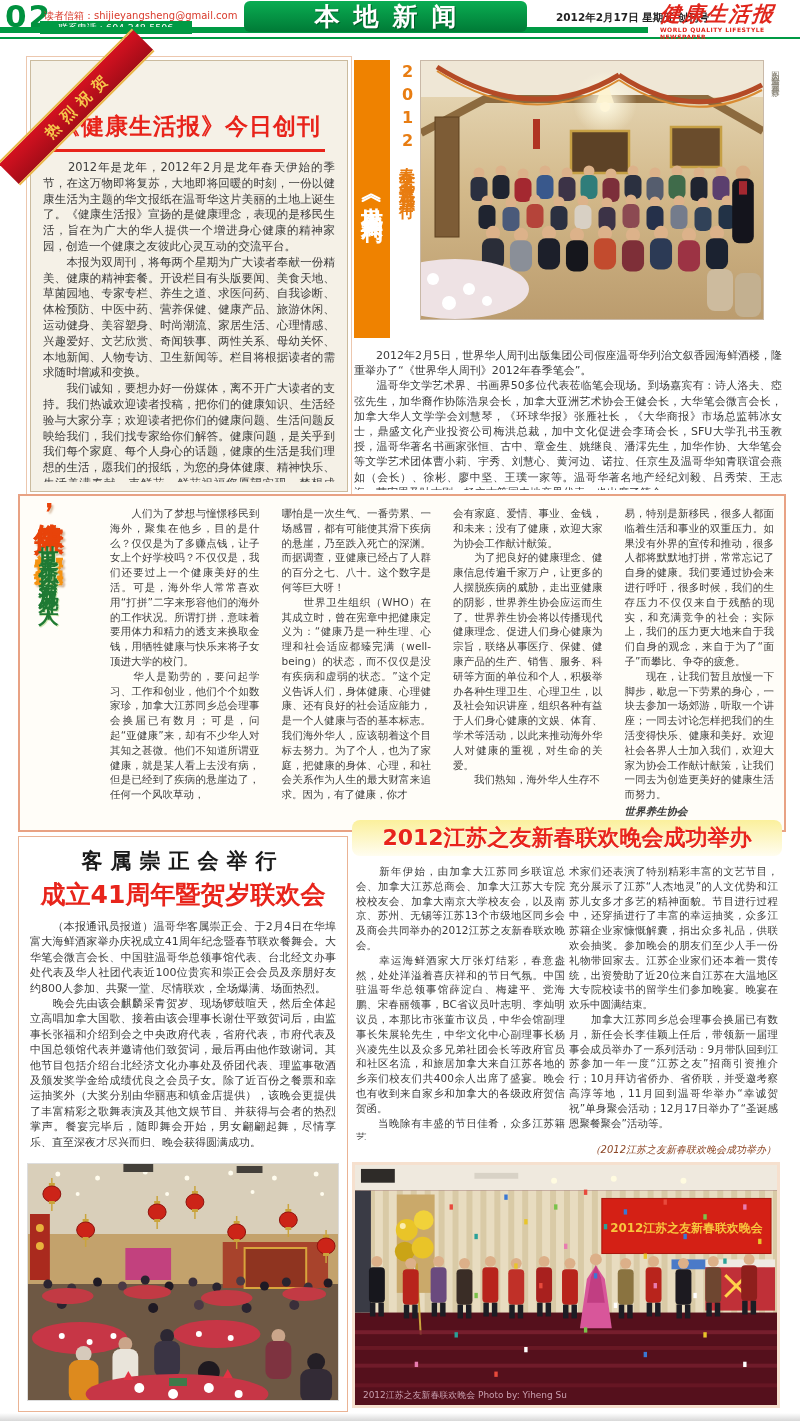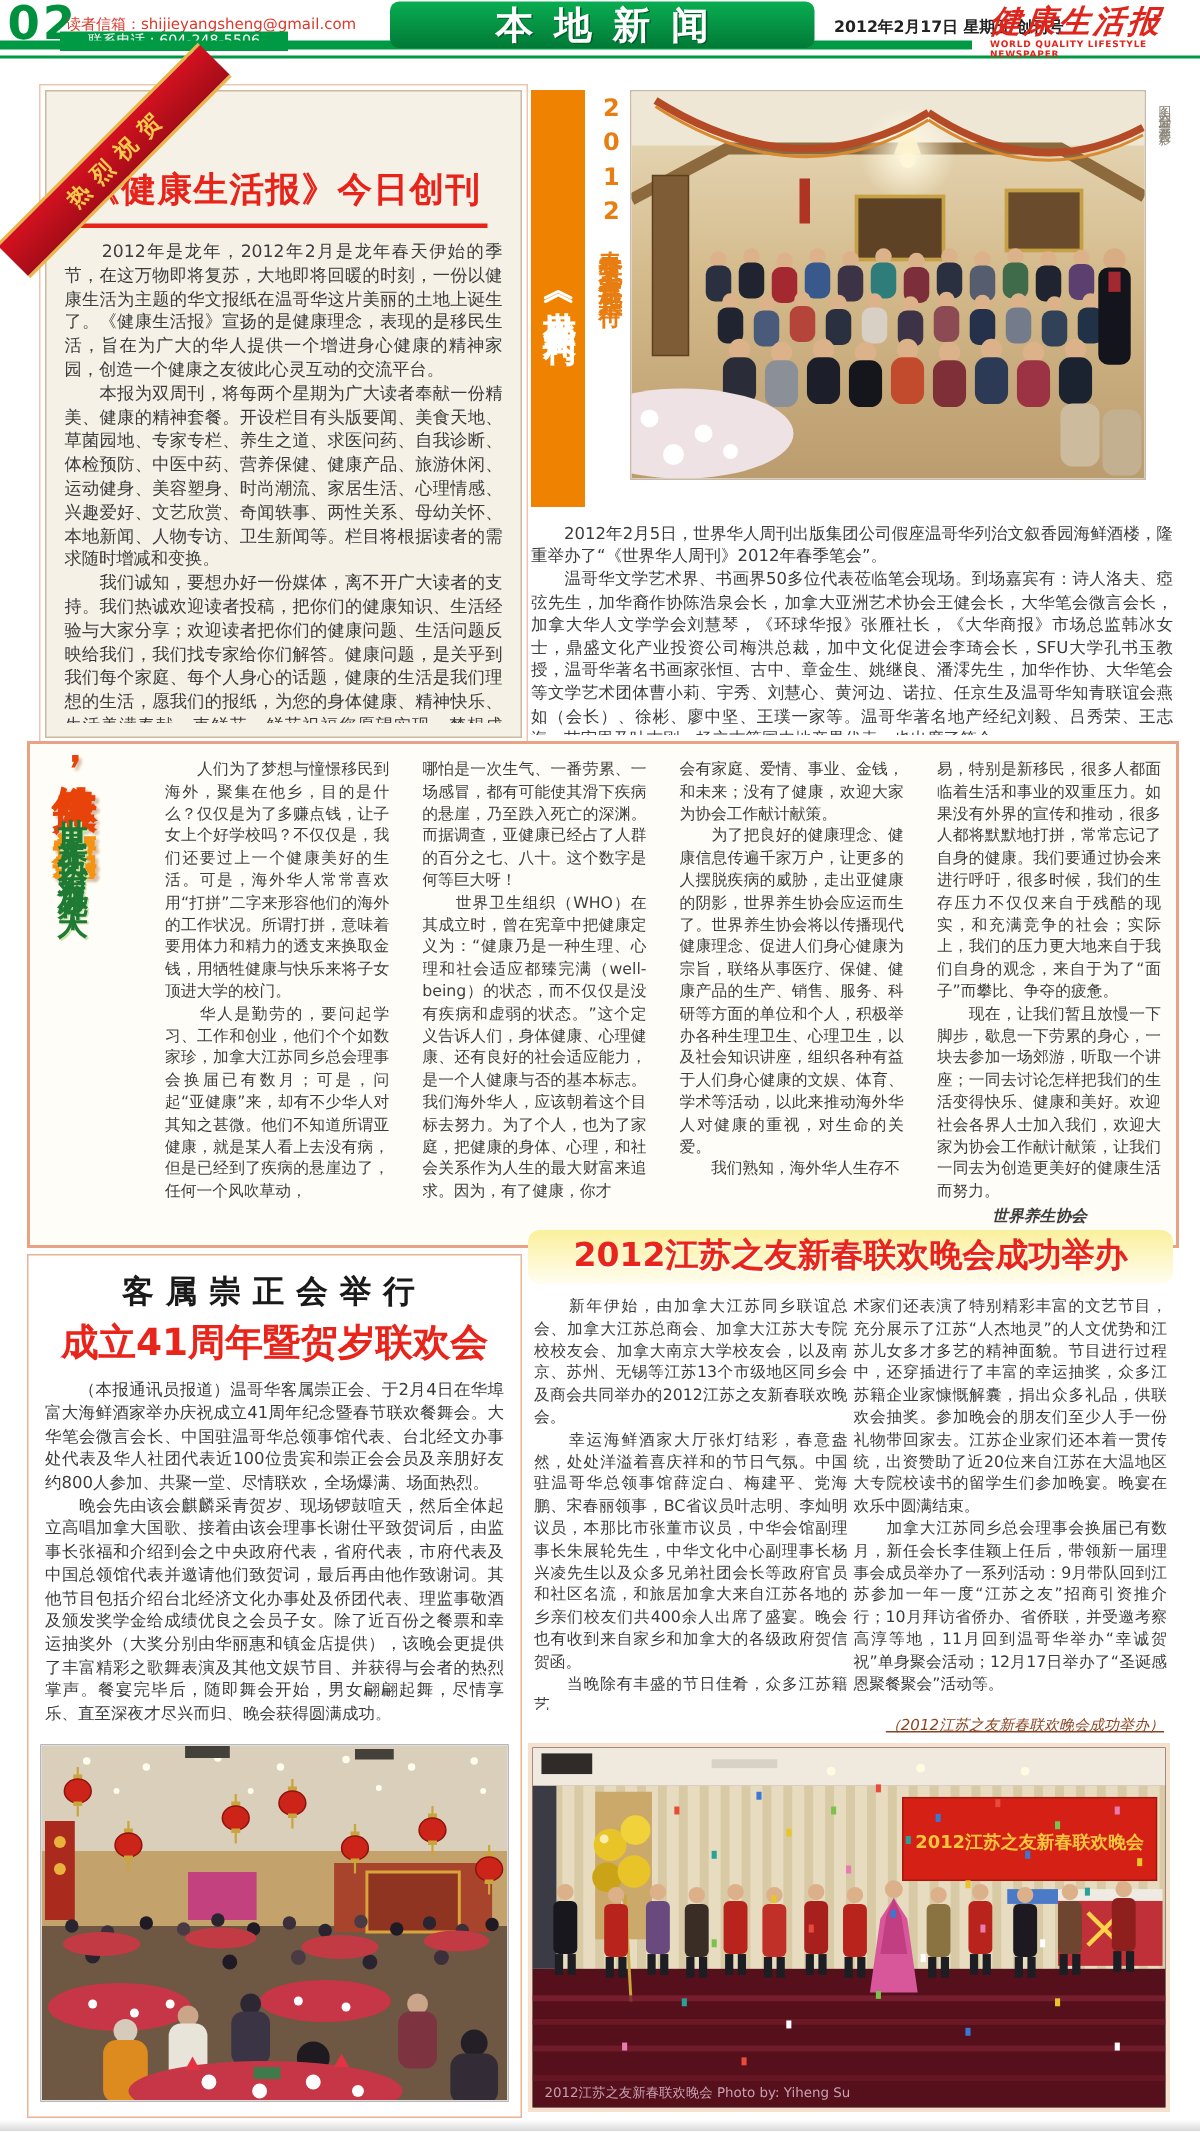--- a/index.html
+++ b/index.html
@@ -7,21 +7,21 @@
         font-family:"DejaVu Sans",sans-serif;color:#333;}
   p{margin:0;}
 
   
   .pagenum{position:absolute;left:5px;top:-2px;font-size:31px;font-weight:bold;color:#00913e;letter-spacing:2px;}
   .mailbox{position:absolute;left:44px;top:9px;font-size:10px;color:#d93a2b;}
   .phonebar{position:absolute;left:40px;top:21px;width:152px;height:13px;background:#009a44;
             color:#fff;font-size:9.5px;text-align:center;line-height:13px;}
   .rule-a{position:absolute;top:27px;left:0;width:648px;height:6px;background:#009a44;}
   .rule-b{position:absolute;top:37px;left:0;width:800px;height:2px;background:#009a44;}
-  .banner-local{position:absolute;left:260px;top:1px;width:283px;height:31px;z-index:3;
+  .banner-local{position:absolute;left:244px;top:1px;width:283px;height:31px;z-index:3;
     background:linear-gradient(#0aad52,#007a36);border-radius:6px;color:#fff;font-size:25px;
     font-weight:bold;text-align:center;letter-spacing:14px;text-indent:14px;line-height:31px;
     text-shadow:1px 1px 0 #005c28;}
   .dateline{position:absolute;left:556px;top:11px;font-size:10.5px;color:#222;font-weight:bold;}
   .papername{position:absolute;left:660px;top:0;font-size:21px;color:#e0261c;font-weight:900;
     font-style:italic;letter-spacing:2px;transform:skewX(-6deg);}
   .papersub{position:absolute;left:660px;top:26px;font-size:6px;color:#e0261c;letter-spacing:.5px;font-weight:bold;}
 
   
   .box-founding{position:absolute;left:30px;top:60px;width:316px;height:430px;background:#f5f1e7;
@@ -52,39 +52,39 @@
   
   .box-health{position:absolute;left:18px;top:494px;width:764px;height:334px;
     border:2px solid #e8a284;background:#fffdf8;}
   .h-head{position:absolute;left:6px;top:4px;height:326px;writing-mode:vertical-rl;}
   .h-main{font-size:30px;font-weight:900;line-height:46px;text-shadow:2px 2px 2px #d8c0a8;}
   .h-m1{color:#e8430a;} .h-m2{color:#f59312;}
   .h-attr{font-size:20px;font-weight:900;line-height:32px;letter-spacing:6px;color:#1f7a34;
     text-shadow:1px 1px 0 #cde6b0;}
   .h-cols{position:absolute;left:90px;top:10px;right:10px;bottom:8px;display:flex;gap:22px;}
   .h-col{flex:1;font-size:10.5px;line-height:14.8px;text-align:justify;color:#3e3e3e;overflow:hidden;}
-  .h-sign{text-align:center;font-weight:bold;font-style:italic;padding-right:1.2em;margin-top:2px;}
+  .h-sign{text-align:left;font-weight:bold;font-style:italic;padding-right:1.2em;margin-top:2px;}
 
   
   .box-hakka{position:absolute;left:18px;top:836px;width:328px;height:574px;background:#fff;
     border:1px solid #eab394;}
   .hk-t1{margin-top:10px;text-align:center;font-size:21px;font-weight:bold;color:#1a1a1a;letter-spacing:8px;}
   .hk-t2{text-align:center;font-size:25px;font-weight:900;color:#e8241b;margin-top:3px;}
   .hk-body{padding:8px 11px 0;font-size:11px;line-height:15.4px;text-align:justify;color:#3c3c3c;
     height:228px;overflow:hidden;}
   .hk-caption{text-align:right;font-size:10.5px;font-style:italic;color:#333;padding-right:14px;margin-top:3px;}
   .hk-photo{position:absolute;left:8px;bottom:10px;width:310px;height:236px;border:1px solid #ddd;background:#222;}
 
   
   .box-jiangsu{position:absolute;left:352px;top:820px;width:430px;height:592px;}
   .js-title{height:36px;background:linear-gradient(#fbf09c,#fffdf0);color:#e8241b;font-size:22px;
     font-weight:900;text-align:center;line-height:36px;border-radius:8px;text-shadow:0 1px 0 #fff;}
   .js-cols{display:flex;gap:4px;padding:8px 4px 0;height:276px;overflow:hidden;}
   .js-col{flex:1;font-size:10.5px;line-height:14.8px;text-align:justify;color:#3c3c3c;}
-  .js-caption{text-align:right;font-size:10px;font-style:italic;color:#8a4423;padding-right:6px;margin-top:3px;text-decoration:underline;}
+  .js-caption{text-align:right;font-size:10px;font-style:italic;color:#8a4423;padding-right:6px;margin-top:3px;}
   .js-photo{margin-top:5px;width:422px;height:240px;border:3px solid #f6e0ce;background:#333;}
 
   .footer-shade{position:absolute;bottom:0;left:0;width:100%;height:8px;
     background:linear-gradient(#ffffff,#d8d8d8);}
   svg{display:block;}
 </style>
 </head>
 <body>
 
 <div class="page">

